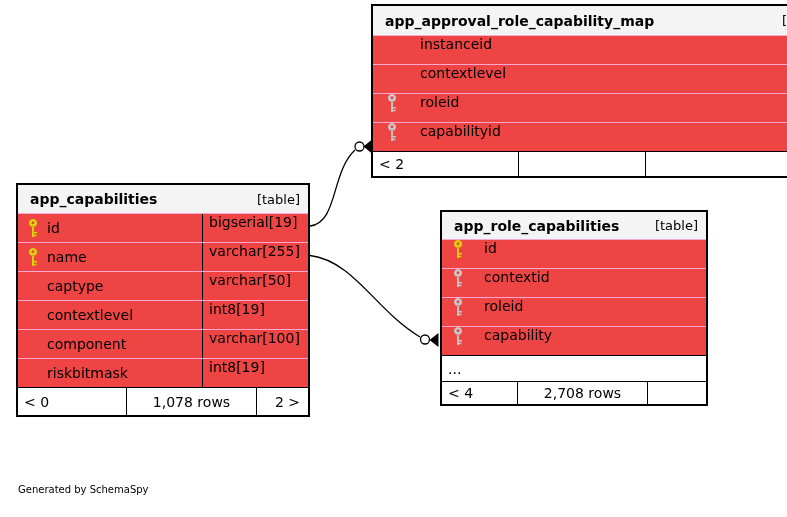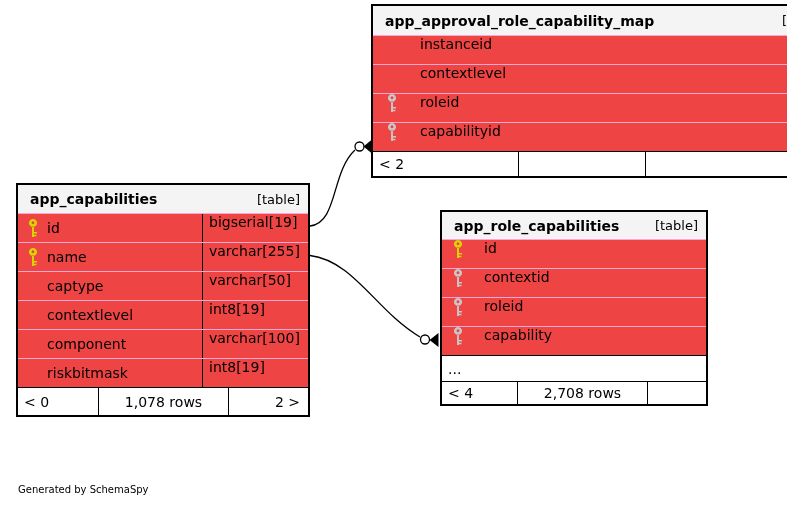--- a/index.html
+++ b/index.html
@@ -76,21 +76,21 @@
     box-sizing:border-box;white-space:nowrap;
   }
   .f-cell + .f-cell{border-left:1px solid #000;}
   .f-left{padding-left:6px;justify-content:flex-start;}
   .f-mid{justify-content:center;}
   .f-right{padding-right:8px;justify-content:flex-end;}
   .tA .f-left{width:145px;flex:0 0 145px;}
   .tA .f-mid{width:127px;flex:0 0 127px;}
   .tA .f-right{flex:1;}
   .tB .f-left{width:80px;flex:0 0 80px;}
-  .tB .f-mid{width:130px;flex:0 0 130px;}
+  .tB .f-mid{width:130px;flex:0 0 130px;margin-left:28px;}
   .tB .f-right{flex:1;}
   .tC .f-left{width:75px;flex:0 0 75px;}
   .tC .f-mid{width:130px;flex:0 0 130px;}
   .tC .f-right{flex:1;}
 
   
   .overlay{position:absolute;left:0;top:0;pointer-events:none;}
   .rel-line{fill:none;stroke:#000;stroke-width:1.3;}
   .rel-dot{fill:#fff;stroke:#000;stroke-width:1.3;}
   .rel-arrow{fill:#000;stroke:none;}

